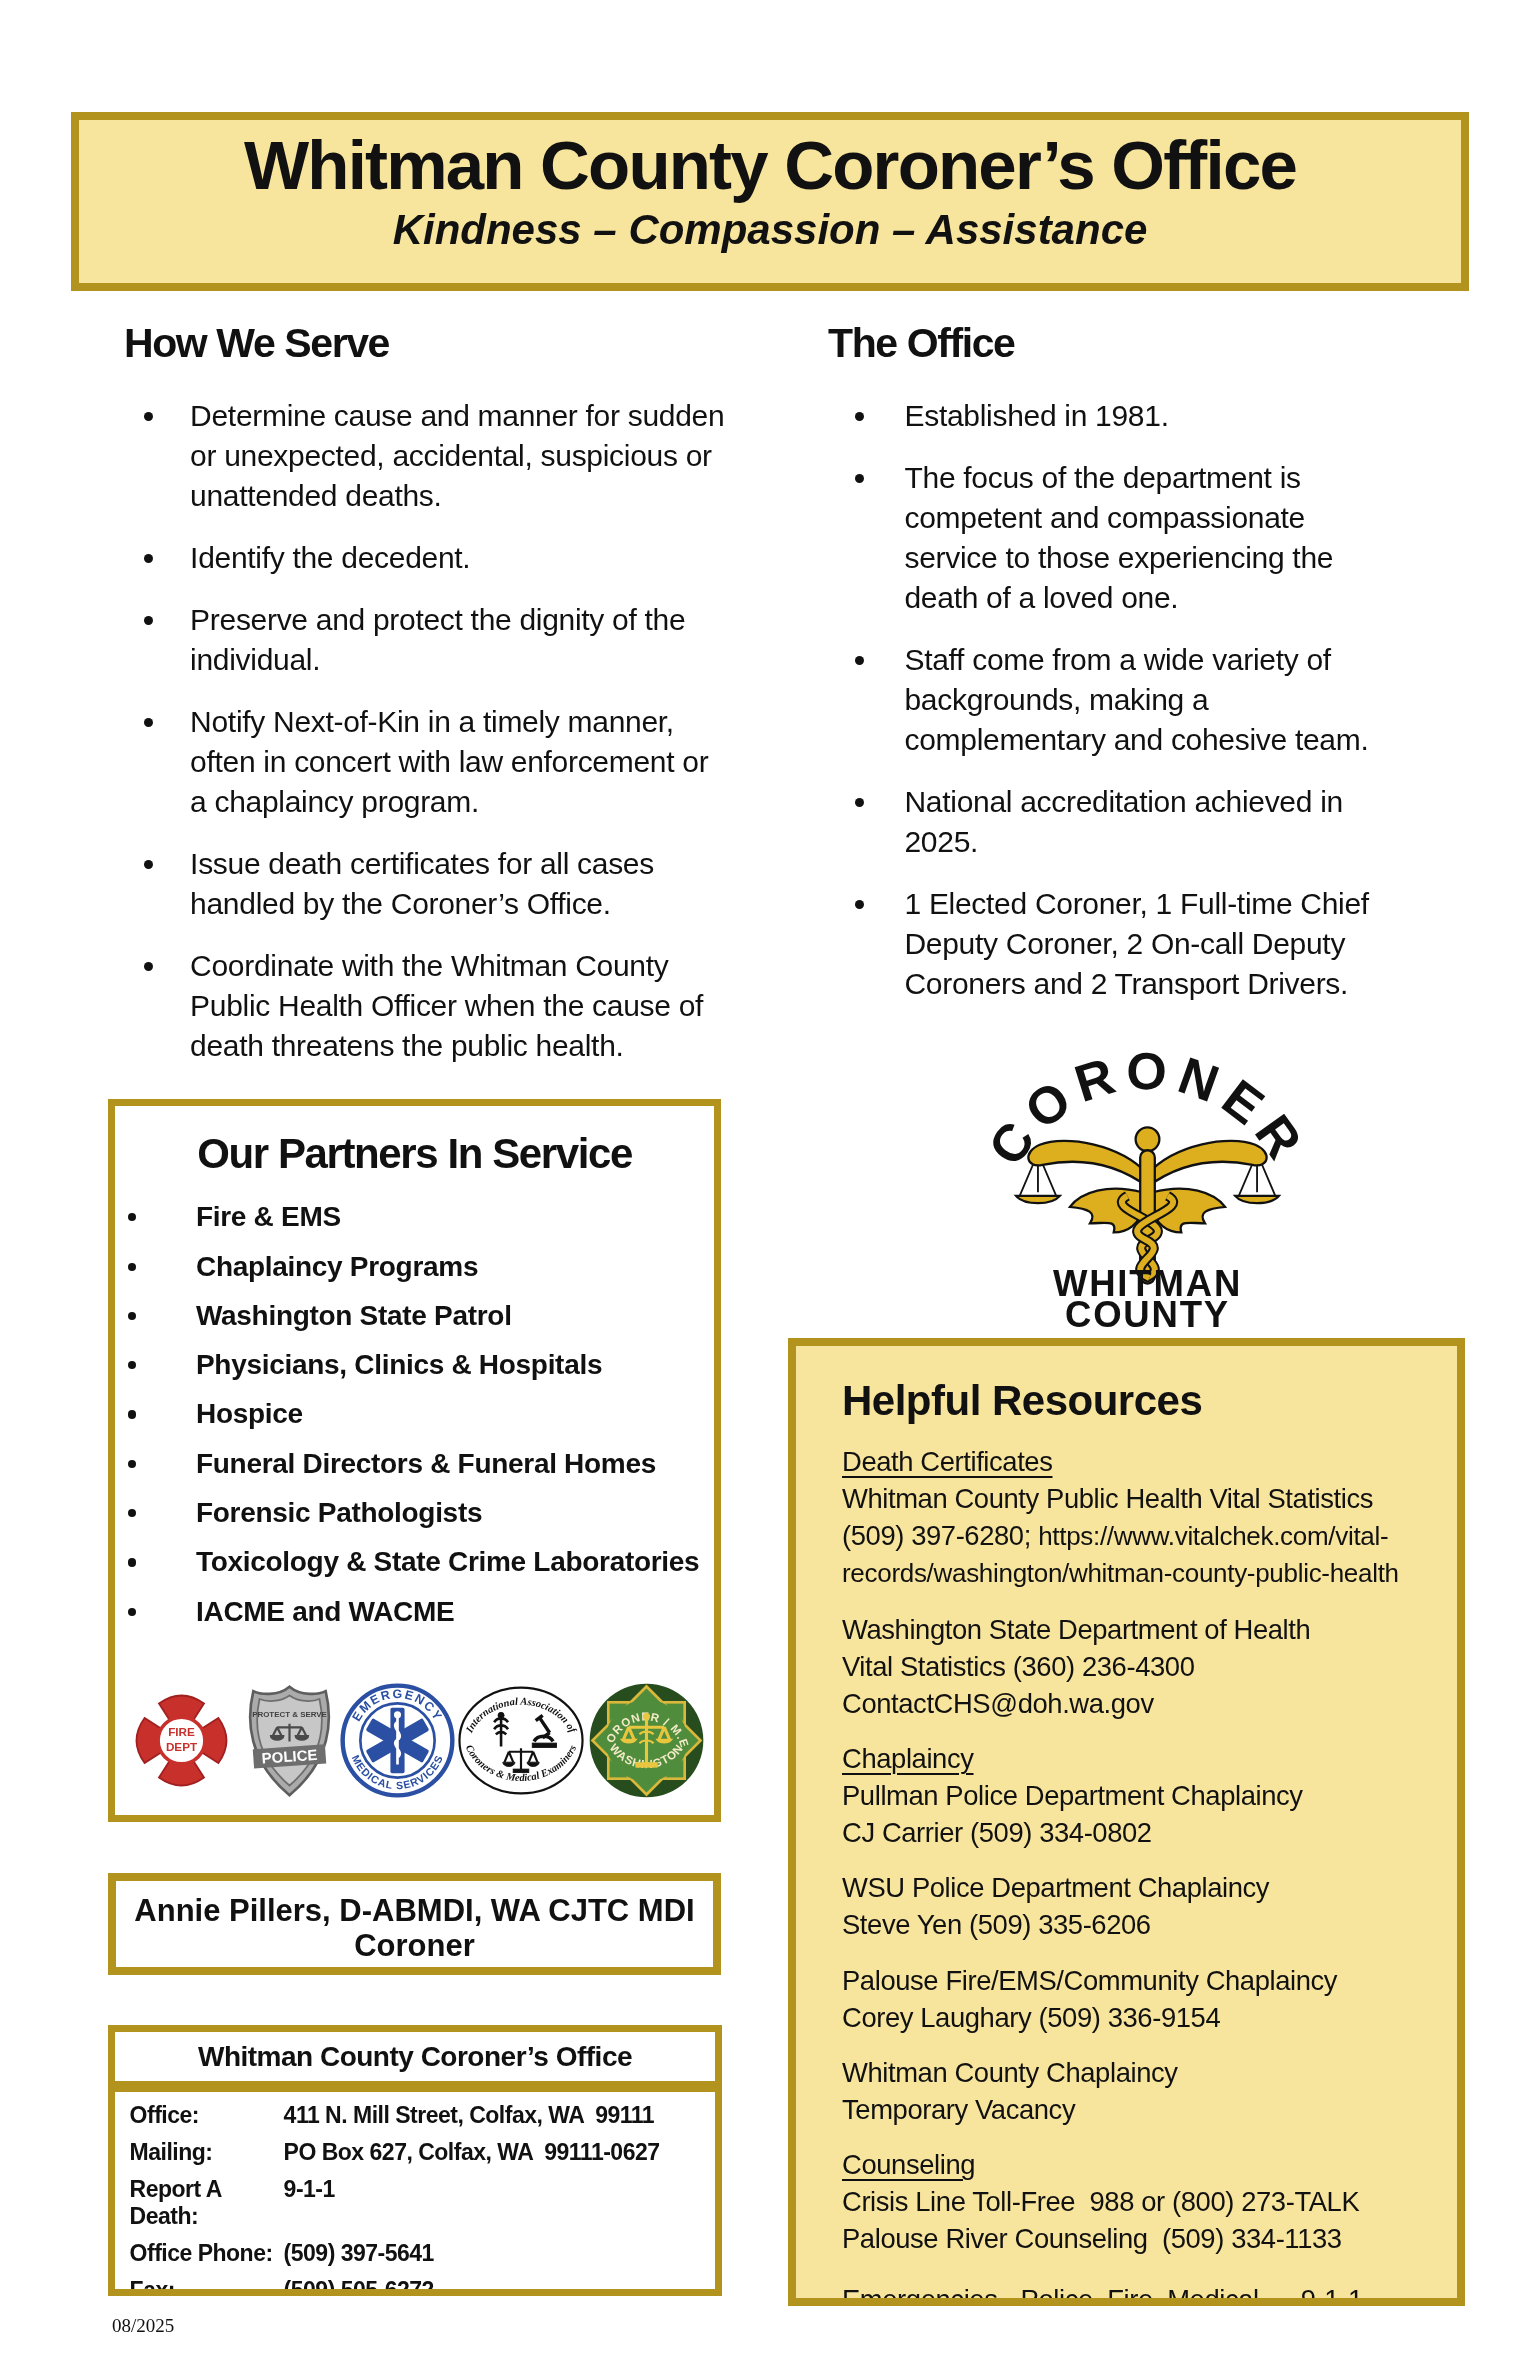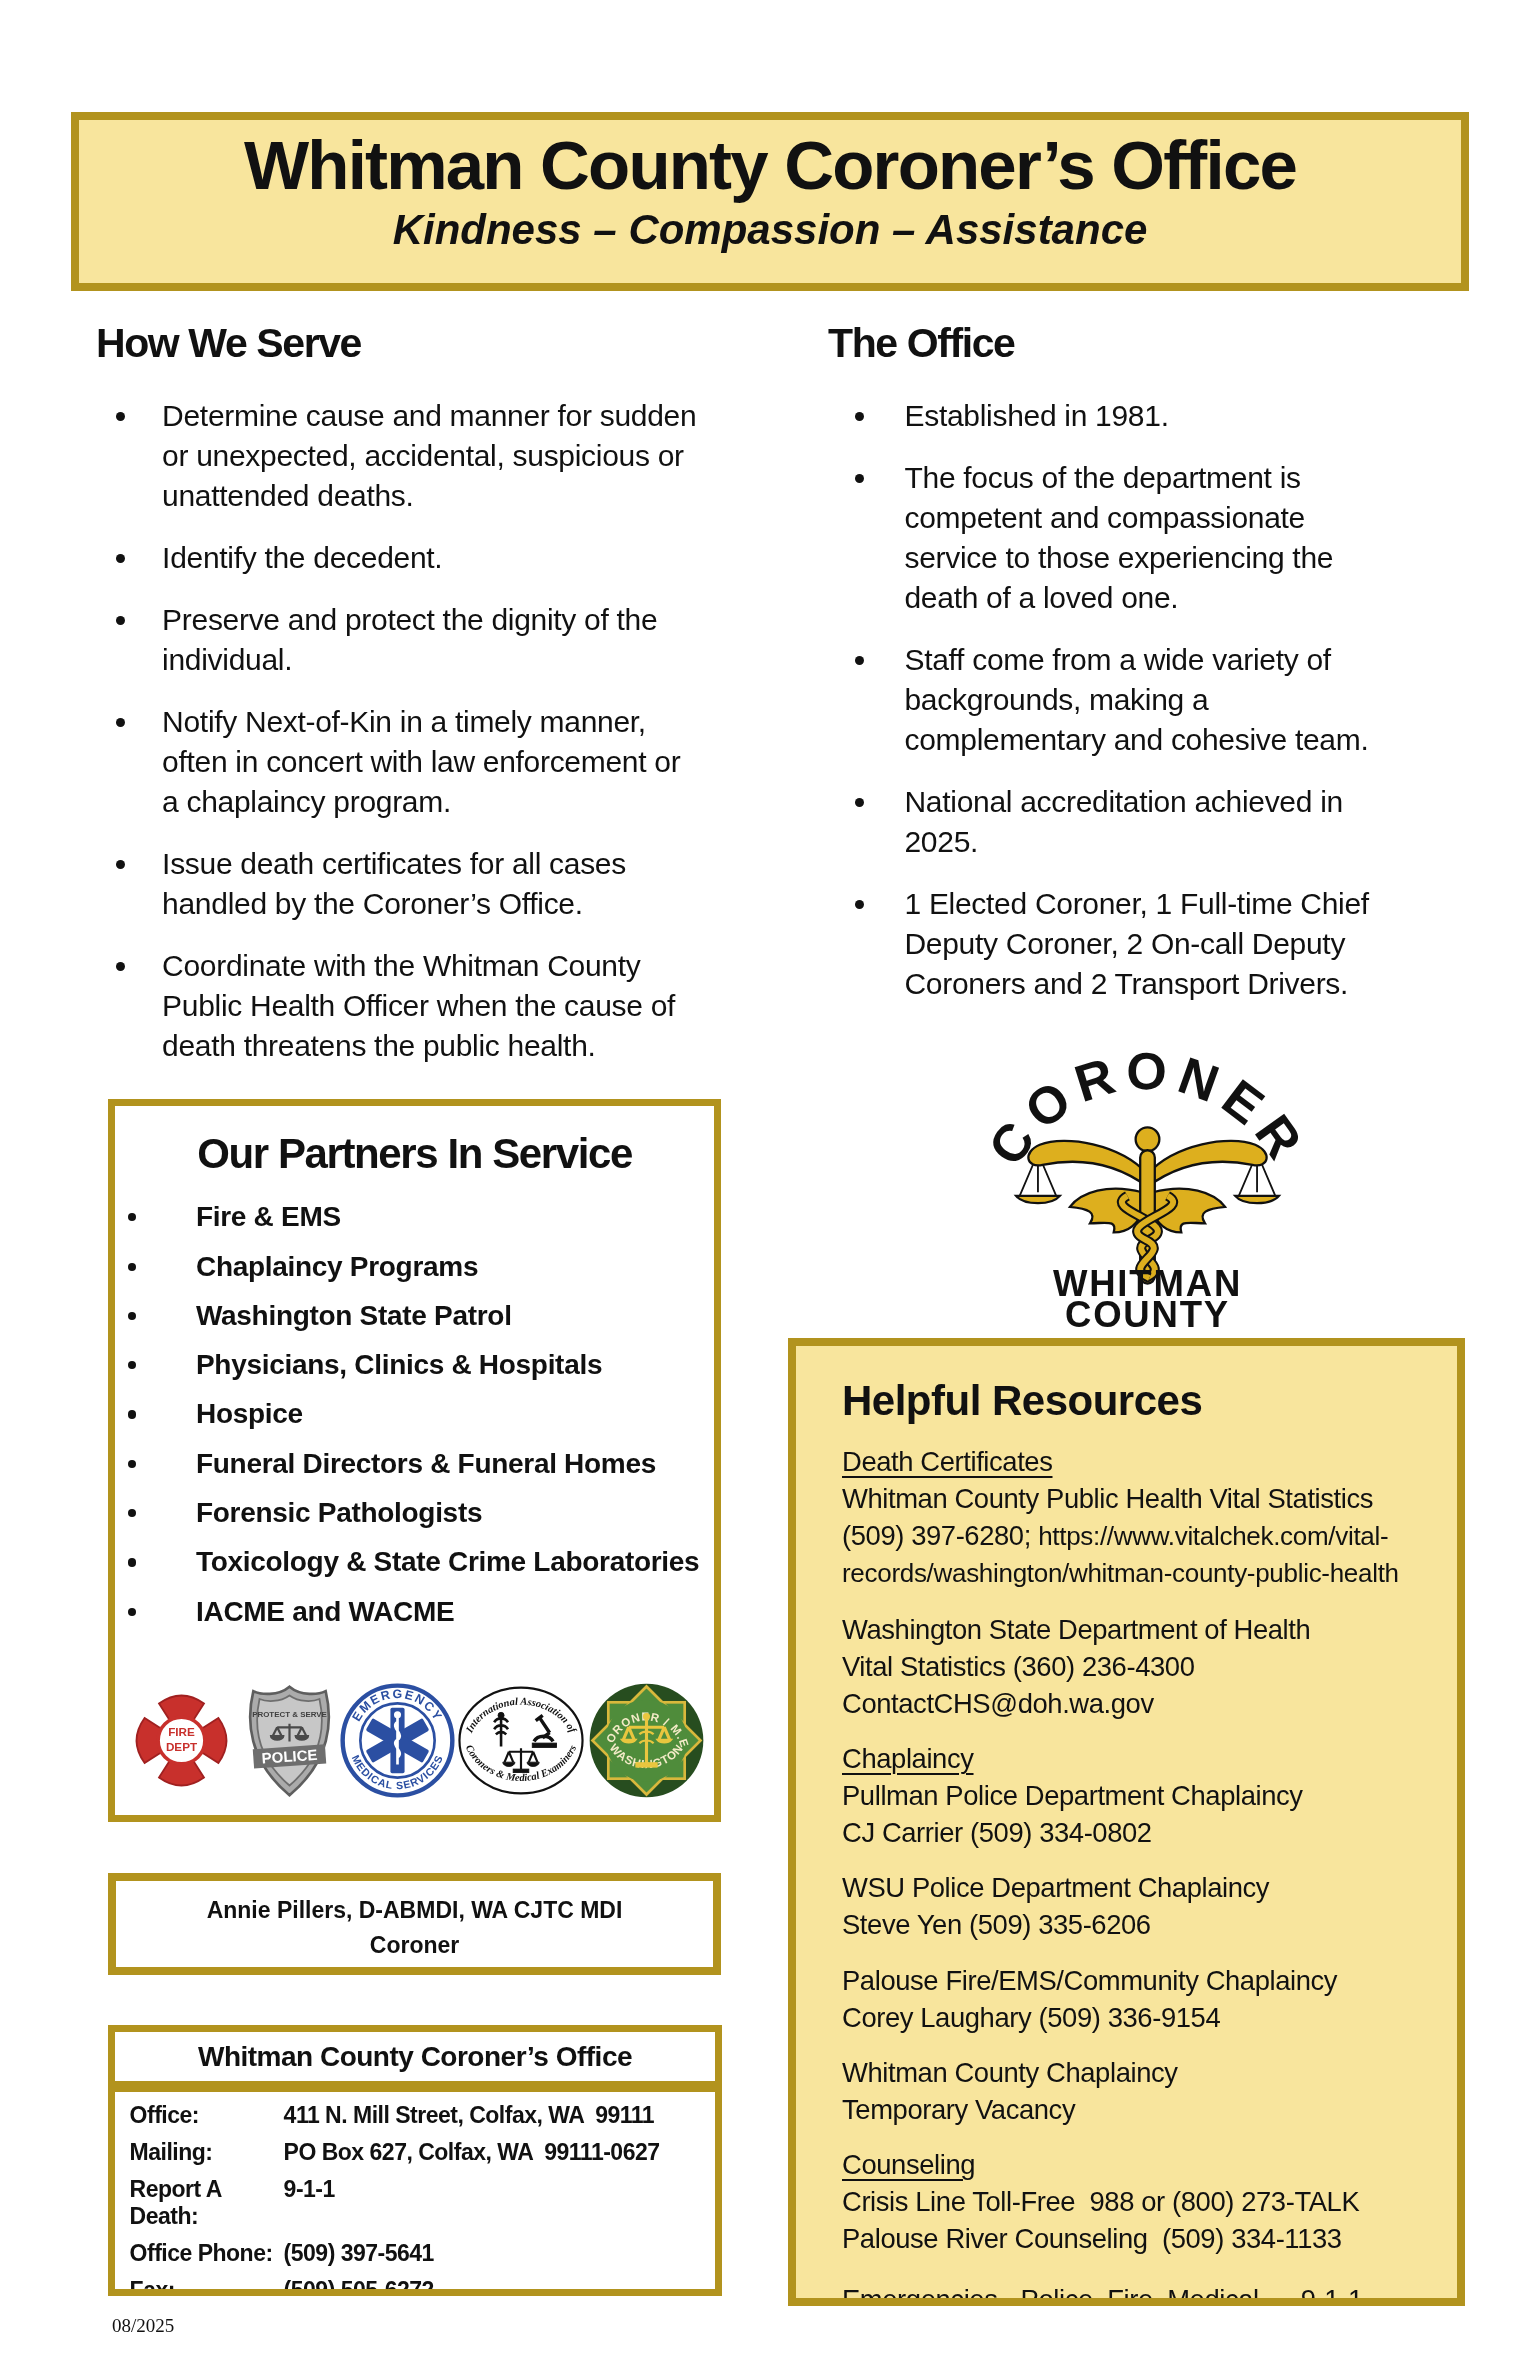--- a/index.html
+++ b/index.html
@@ -7,21 +7,21 @@
         font-family:"Liberation Sans",sans-serif;color:#111;border-radius:21px;}
 
   
   .banner{position:absolute;left:71px;top:112px;width:1398px;height:179px;box-sizing:border-box;
           background:#F8E59D;border:8.2px solid #B2931E;text-align:center;}
   .banner .title{margin-top:11px;font-size:69px;font-weight:bold;letter-spacing:-1.8px;line-height:1.0;}
   .banner .tagline{margin-top:5.5px;font-size:42px;font-weight:bold;font-style:italic;letter-spacing:0;}
 
   
   .h2{font-size:41px;font-weight:bold;letter-spacing:-1.4px;line-height:1.05;}
-  #how{position:absolute;left:96px;top:322px;width:608px;}
+  #how{position:absolute;left:124px;top:322px;width:608px;}
   #office{position:absolute;left:828px;top:322px;width:567px;}
 
   ul.bullets{list-style:none;margin:31px 0 0 0;padding:0;font-size:30px;line-height:40px;letter-spacing:-0.3px;}
   ul.bullets li{display:flex;margin-bottom:22px;}
   .dot{flex:0 0 auto;width:9.1px;height:9.1px;border-radius:50%;background:#111;margin-top:15.5px;}
   #how .dot{margin-left:20px;margin-right:37px;}
   #office .dot{margin-left:27.4px;margin-right:40px;}
 
   
   #seal{position:absolute;left:951px;top:1048px;width:393px;height:283px;}
@@ -33,21 +33,21 @@
   #partners ul.bullets{margin:25.6px 0 0 0;font-size:28px;font-weight:bold;line-height:31px;}
   #partners li{margin-bottom:18.3px;}
   #partners .dot{width:8.2px;height:8.2px;margin-left:12.8px;margin-right:60px;margin-top:12px;}
   #partners li.extra{margin-top:12.8px;}
   .logo-row{position:absolute;left:7.3px;right:7.3px;bottom:12.8px;height:124px;display:flex;
             justify-content:space-around;align-items:center;}
 
   
   #annie{position:absolute;left:108px;top:1873px;width:613px;height:102px;box-sizing:border-box;
          border:8.2px solid #B2931E;background:#fff;text-align:center;
-         font-weight:bold;font-size:23px;line-height:35px;padding-top:12px;}
+         font-weight:bold;font-size:31px;line-height:35px;padding-top:12px;}
 
   
   #contact{position:absolute;left:108px;top:2025px;width:614px;height:271px;box-sizing:border-box;
            border:7.3px solid #B2931E;background:#fff;overflow:hidden;}
   .contact-title{text-align:center;font-size:28px;font-weight:bold;letter-spacing:-0.5px;margin-top:9.1px;}
   .contact-rule{height:11px;background:#B2931E;margin-top:8.2px;}
   .crow{display:flex;font-size:23px;font-weight:bold;letter-spacing:-0.5px;margin-top:10px;}
   .crow .lbl{flex:0 0 auto;width:154px;margin-left:14.6px;}
   .crow .val{white-space:pre-wrap;}
 

